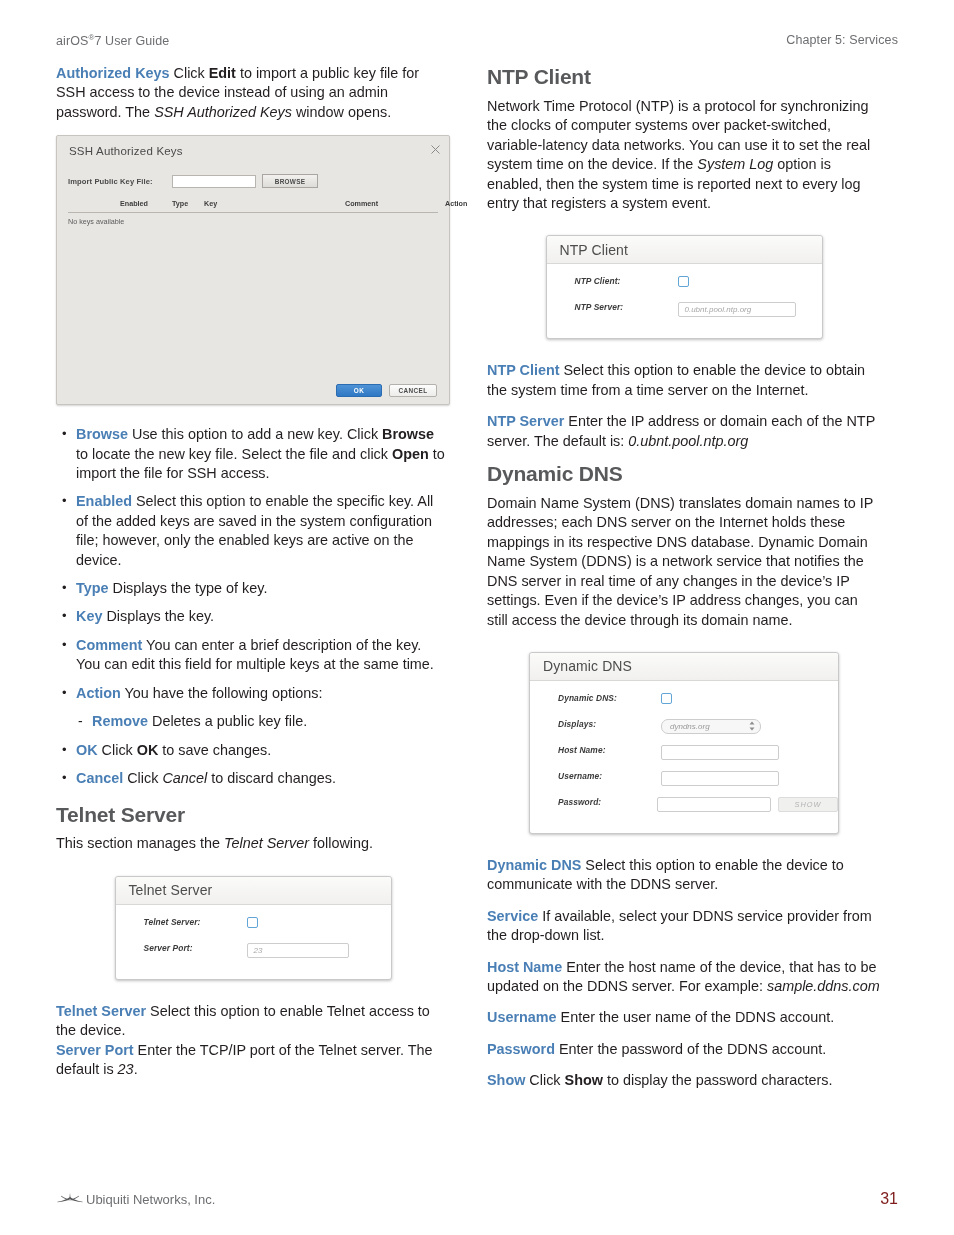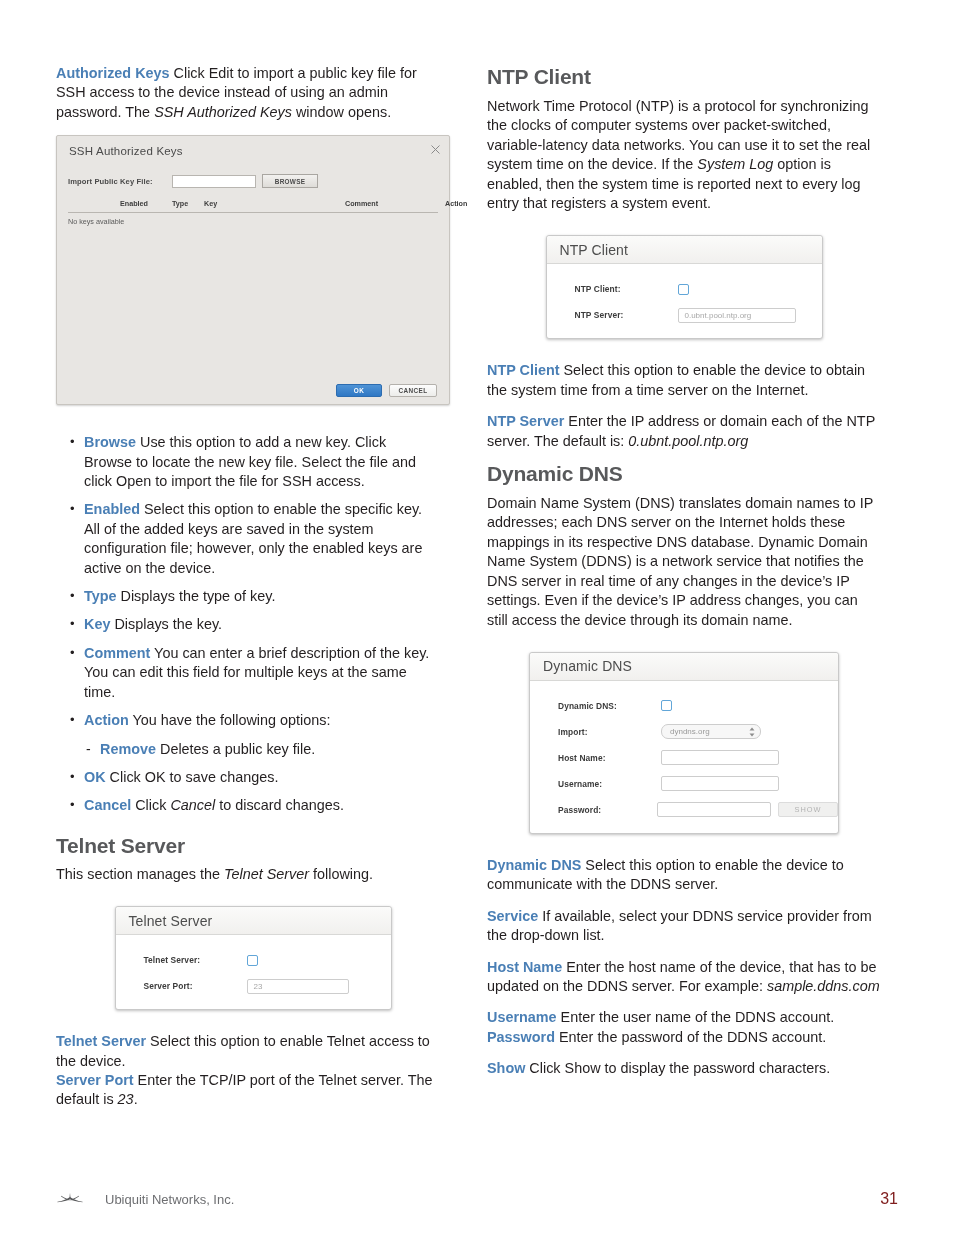--- a/index.html
+++ b/index.html
@@ -29,33 +29,33 @@
   .col-right { left:487px; }
 
   
   p.body {
     margin:0 0 0 0;
     font-size:14.4px;
     line-height:19.4px;
     color:#231f20;
   }
   .lead { color:#4a7fb5; font-weight:bold; }
-  .bold { font-weight:normal; }
+  .bold { font-weight:bold; }
   .ital { font-style:italic; }
 
   h2.section {
     margin:0;
     font-size:21px;
     line-height:25px;
     font-weight:bold;
     color:#58595b;
     letter-spacing:-0.2px;
   }
 
-  ul.bullets { list-style:none; margin:12px; padding:0; }
+  ul.bullets { list-style:none; margin:4px; padding:0; }
   ul.bullets > li {
     position:relative;
     padding-left:16px;
     font-size:14.4px;
     line-height:19.4px;
     margin-bottom:9px;
   }
   ul.bullets > li::before {
     content:"•";
     position:absolute; left:2px; top:-1px;
@@ -165,23 +165,24 @@
     background:linear-gradient(#fbfbfa,#f1f0ee);
     border-bottom:1px solid #d8d8d6;
     display:flex; align-items:center;
     padding-left:13px;
     font-size:14px; color:#4d4d4d;
     letter-spacing:0.1px;
     border-radius:3px 3px 0 0;
   }
   .panel-body { padding:12px 0 10px 0; }
   .frow {
-    display:flex; align-items:center;
+    display:flex; align-items:flex-start;
     height:26px;
     padding-left:28px;
+    font-style:italic;
   }
   .frow .flabel {
     font-size:8.4px; font-weight:bold; color:#3b3b3b;
     width:103px; letter-spacing:0.1px;
   }
   .chk {
     width:11px; height:11px;
     border:1px solid #62a6d8;
     border-radius:2px;
     background:#ffffff;
@@ -219,29 +220,33 @@
     font-size:7.4px; color:#b3b3b3; letter-spacing:1px;
     display:flex; align-items:center; justify-content:center;
   }
 
   
   .footer {
     position:absolute; left:56px; right:56px; bottom:27px;
     display:flex; align-items:center; justify-content:space-between;
     font-size:13px; color:#6d6e71;
   }
-  .brand { display:flex; align-items:center; gap:21px; }
+  .brand { display:flex; align-items:center; gap:2px; }
   .u-logo { width:28px; height:14px; display:block; }
   .pagenum { font-size:16px; color:#7f1d1d; }
 </style>
 </head>
 <body>
 
 <div class="page">
 
+  <div class="run-head">
+    <div><span>airOS</span><sup>®</sup><span>7 User Guide</span></div>
+    <div>Chapter 5: Services</div>
+  </div>
 
   <div class="col col-left">
 
     <p class="body">
       <span class="lead">Authorized Keys</span><span>  Click </span><span class="bold">Edit</span><span> to import a public key file for SSH access to the device instead of using an admin password. The </span><span class="ital">SSH Authorized Keys</span><span> window opens.</span>
     </p>
 
     <div style="height:13px"></div>
 
     <div class="ssh-dialog">
@@ -367,21 +372,21 @@
 
     <div style="display:flex; justify-content:center;">
       <div class="panel" style="width:310px;">
         <div class="panel-head">Dynamic DNS</div>
         <div class="panel-body">
           <div class="frow">
             <div class="flabel">Dynamic DNS:</div>
             <div class="chk"></div>
           </div>
           <div class="frow">
-            <div class="flabel">Import:</div>
+            <div class="flabel">Displays:</div>
             <div class="tselect">
               <span>dyndns.org</span>
               <span class="arrows">
                 <svg width="6" height="10" viewBox="0 0 6 10">
                     <path d="M3 0.5 L5.5 3.6 L0.5 3.6 Z" fill="#8d8d8d"></path>
                     <path d="M3 9.5 L5.5 6.4 L0.5 6.4 Z" fill="#8d8d8d"></path>
                   </svg>
               </span>
             </div>
           </div>
@@ -402,21 +407,21 @@
       </div>
     </div>
 
     <div style="height:22px"></div>
 
     <div id="ddns-desc">
         <p class="body"><span class="lead">Dynamic DNS</span><span>  Select this option to enable the device to communicate with the DDNS server.</span></p>
         <p class="body" style="margin-top: 12px;"><span class="lead">Service</span><span>  If available, select your DDNS service provider from the drop-down list.</span></p>
         <p class="body" style="margin-top: 12px;"><span class="lead">Host Name</span><span>  Enter the host name of the device, that has to be updated on the DDNS server. For example: </span><span class="ital">sample.ddns.com</span></p>
         <p class="body" style="margin-top: 12px;"><span class="lead">Username</span><span>  Enter the user name of the DDNS account.</span></p>
-        <p class="body" style=""><span class="lead">Password</span><span>  Enter the password of the DDNS account.</span></p>
+        <p class="body" style="margin-top: 12px;"><span class="lead">Password</span><span>  Enter the password of the DDNS account.</span></p>
         <p class="body" style="margin-top: 12px;"><span class="lead">Show</span><span>  Click </span><span class="bold">Show</span><span> to display the password characters.</span></p>
       </div>
 
   </div>
 
   <div class="footer">
     <div class="brand">
       <span>
         <svg class="u-logo" viewBox="0 0 40 18">
           <path d="M2 13 C10 11.5 16 9 19.6 6.4 L20 6 L20.4 6.4 C24 9 30 11.5 38 13 L38 13.8 C29.5 12.9 23.6 11.2 20 9.3 C16.4 11.2 10.5 12.9 2 13.8 Z" fill="#58595b"></path>

